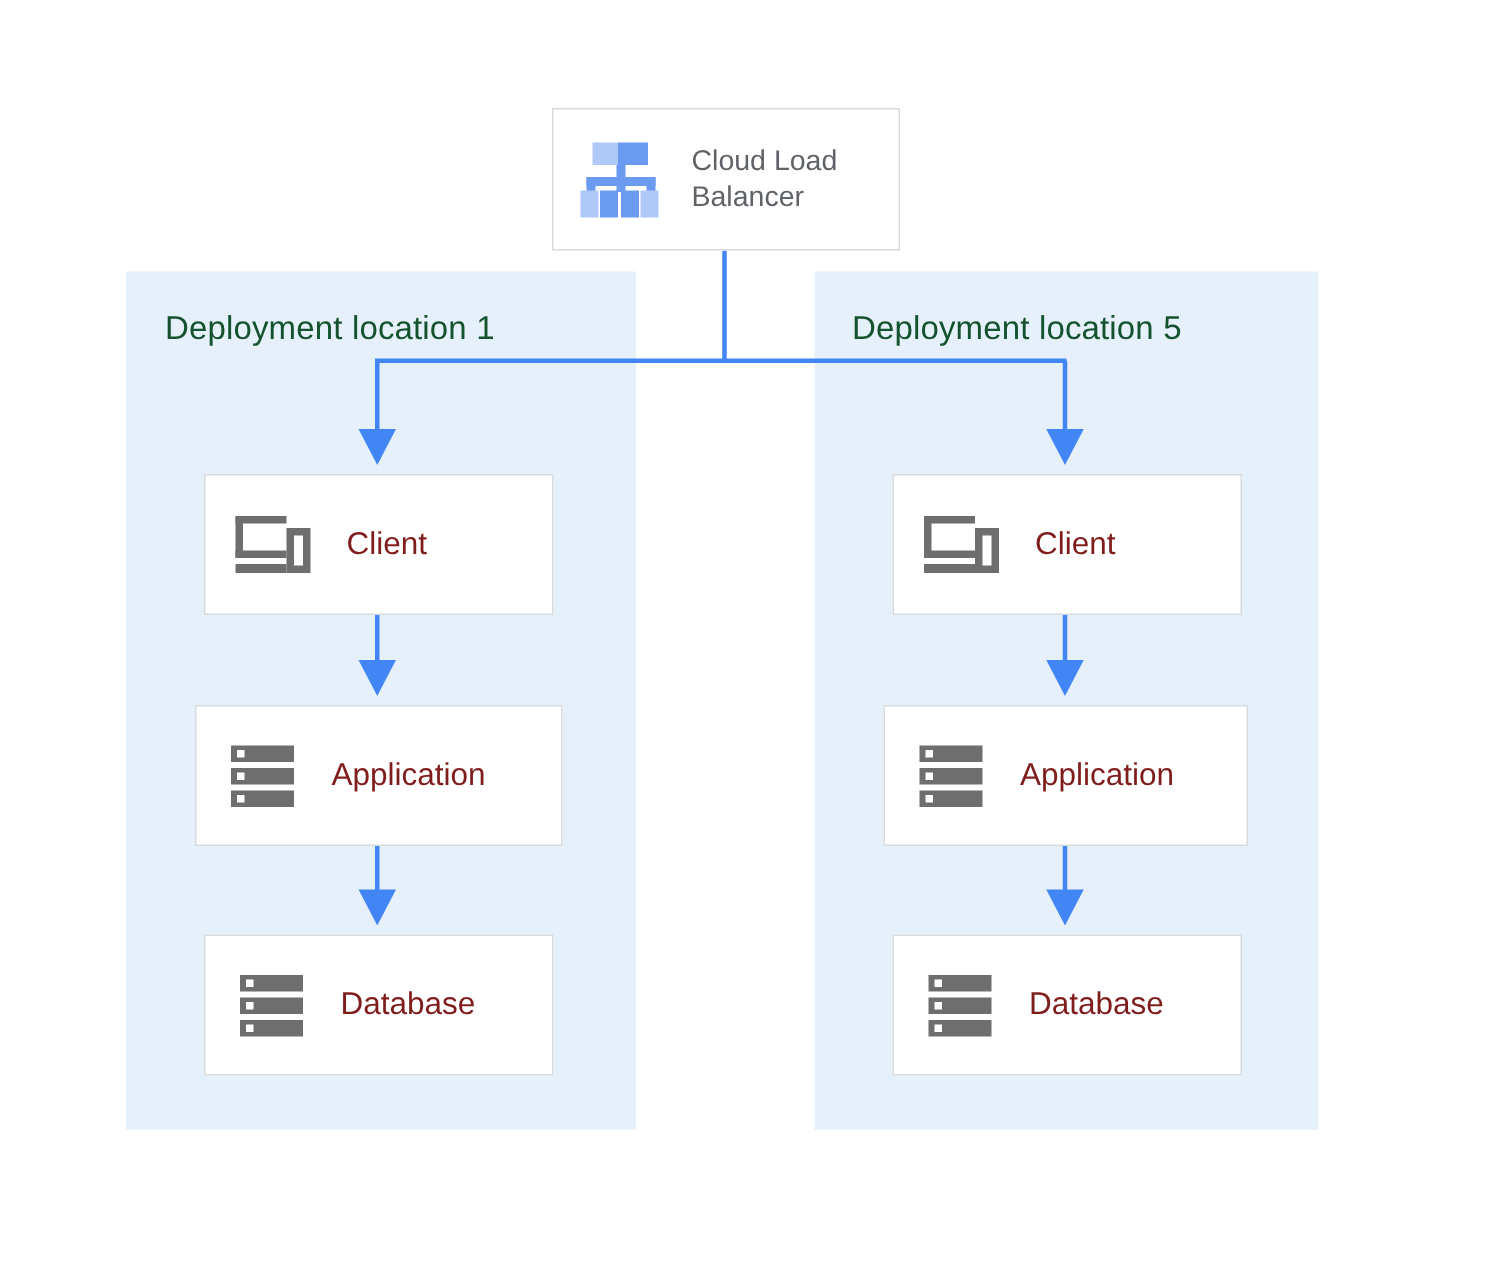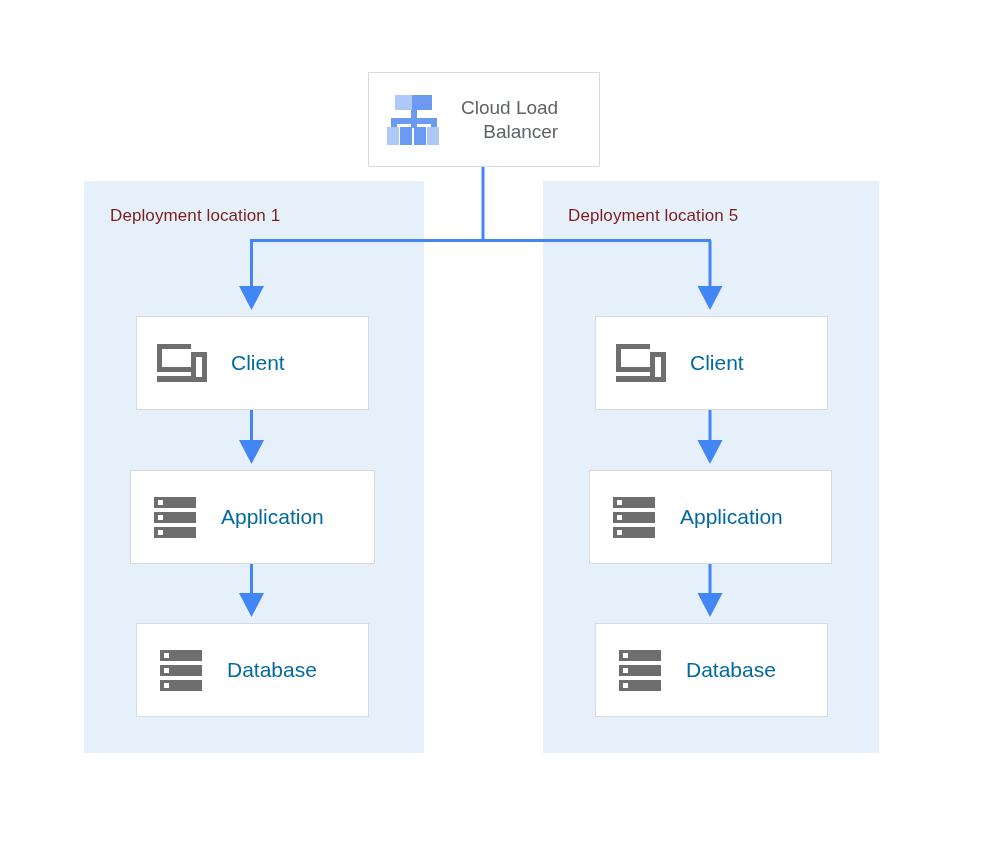--- a/index.html
+++ b/index.html
@@ -21,62 +21,61 @@
     background: #ffffff;
   }
 
   
   .zone {
     position: absolute;
     background: #e5f0fb;
   }
   .zone-label {
     position: absolute;
-    color: #7f1d1d;
-    font-size: 17px;
+    color: #14532d;
+    font-size: 22px;
     letter-spacing: 0.1px;
     white-space: nowrap;
   }
 
   
   .node {
     position: absolute;
     background: #ffffff;
     border: 1px solid #d7dade;
     box-sizing: border-box;
     display: flex;
     align-items: center;
   }
   .node .icon-wrap {
     flex: 0 0 auto;
     display: flex;
     align-items: center;
     justify-content: center;
   }
   .node .node-label {
-    color: #0369a1;
+    color: #7f1d1d;
     font-size: 21px;
     white-space: pre-line;
     line-height: 1.22;
   }
 
   
   #node-lb {
     left: 368px;
     top: 72px;
     width: 232px;
     height: 95px;
     padding-left: 18px;
   }
   #node-lb .icon-wrap { width: 54px; height: 54px; }
   #node-lb .node-label {
     margin-left: 20px;
     color: #5f6368;
     font-size: 19px;
-    text-align: right;
   }
 
   .node-client, .node-app, .node-db { height: 94px; padding-left: 20px; }
   .node-client .icon-wrap { width: 52px; height: 42px; }
   .node-app .icon-wrap, .node-db .icon-wrap { width: 48px; height: 48px; }
   .node-client .node-label,
   .node-app .node-label,
   .node-db .node-label { margin-left: 22px; }
 
   

